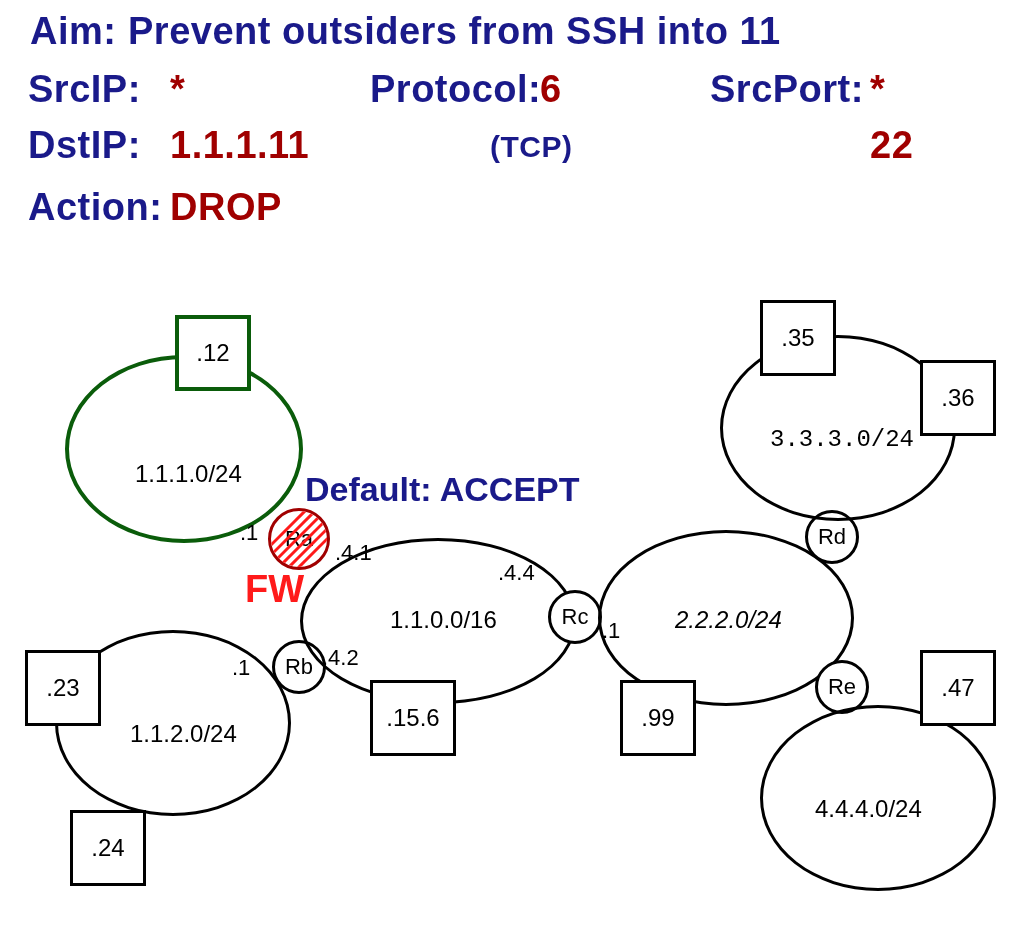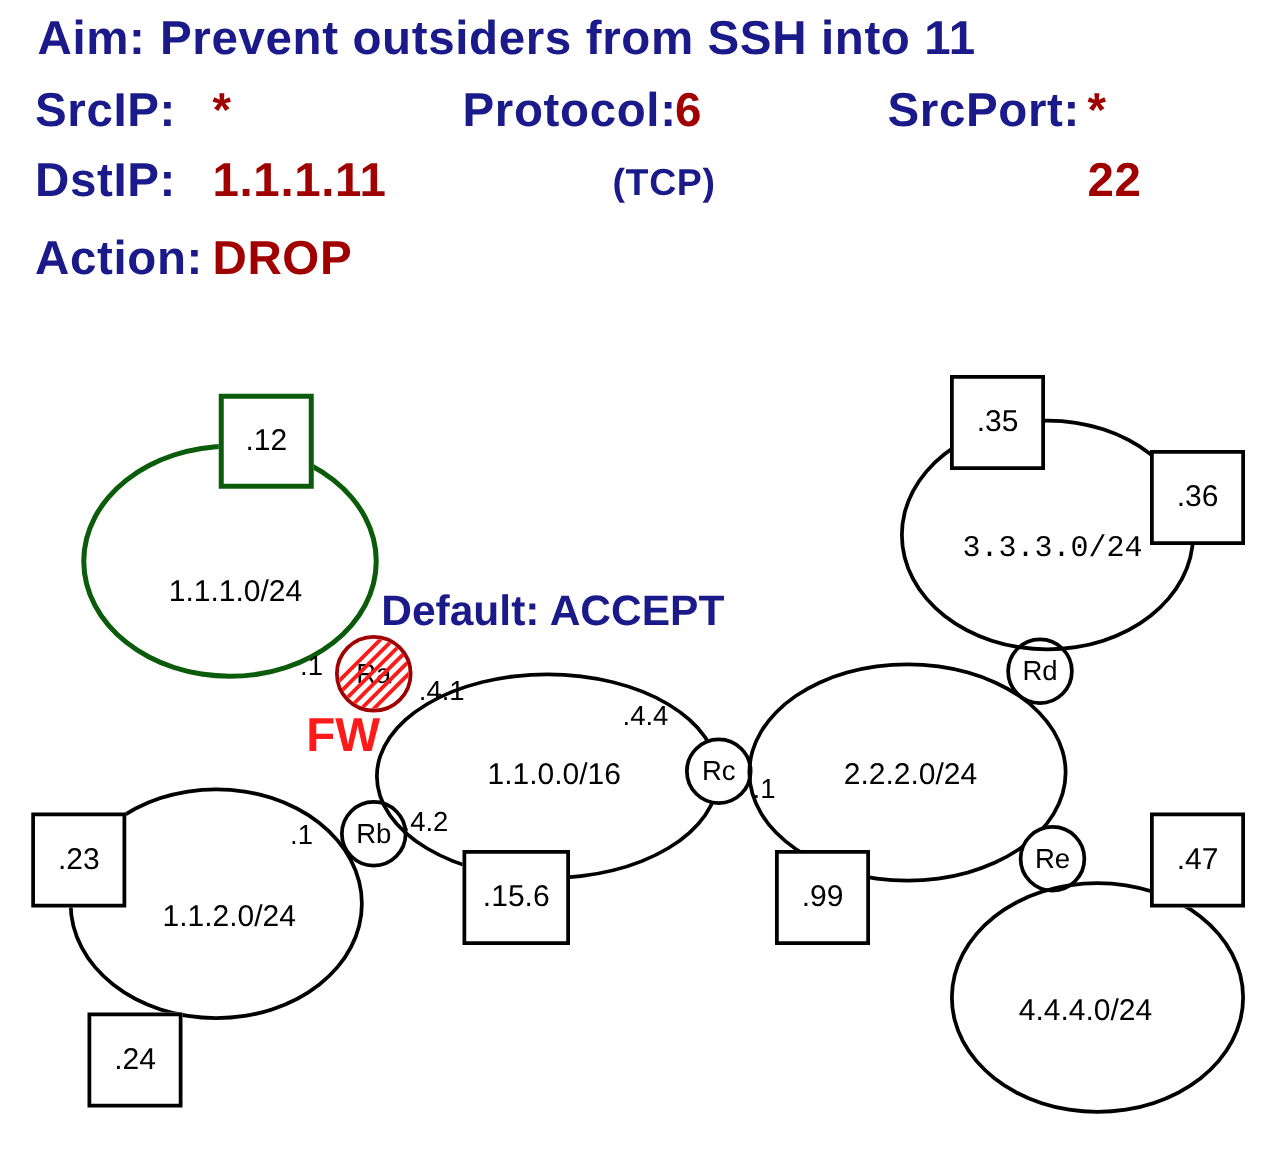--- a/index.html
+++ b/index.html
@@ -177,21 +177,21 @@
 <div class="host" style="left:370px; top:680px; width:86px;">
       <span>.15.6</span>
     </div>
 
 <div class="router" style="left:548px; top:590px;">
       <span>Rc</span>
     </div>
 <div class="ip-tag" style="left:602px; top:618px;">.1</div>
 
 <div class="subnet" style="left:598px; top:530px; width:250px; height:170px;"></div>
-<div class="subnet-label" style="left:675px; top:606px;">2.2.2.0/24</div>
+<div class="subnet-label" style="left:675px; top:606px;font-style:italic;">2.2.2.0/24</div>
 
 <div class="host" style="left:620px; top:680px;">
       <span>.99</span>
     </div>
 
 <div class="router" style="left:805px; top:510px;">
       <span>Rd</span>
     </div>
 
 <div class="subnet" style="left:720px; top:335px; width:230px; height:180px;"></div>

